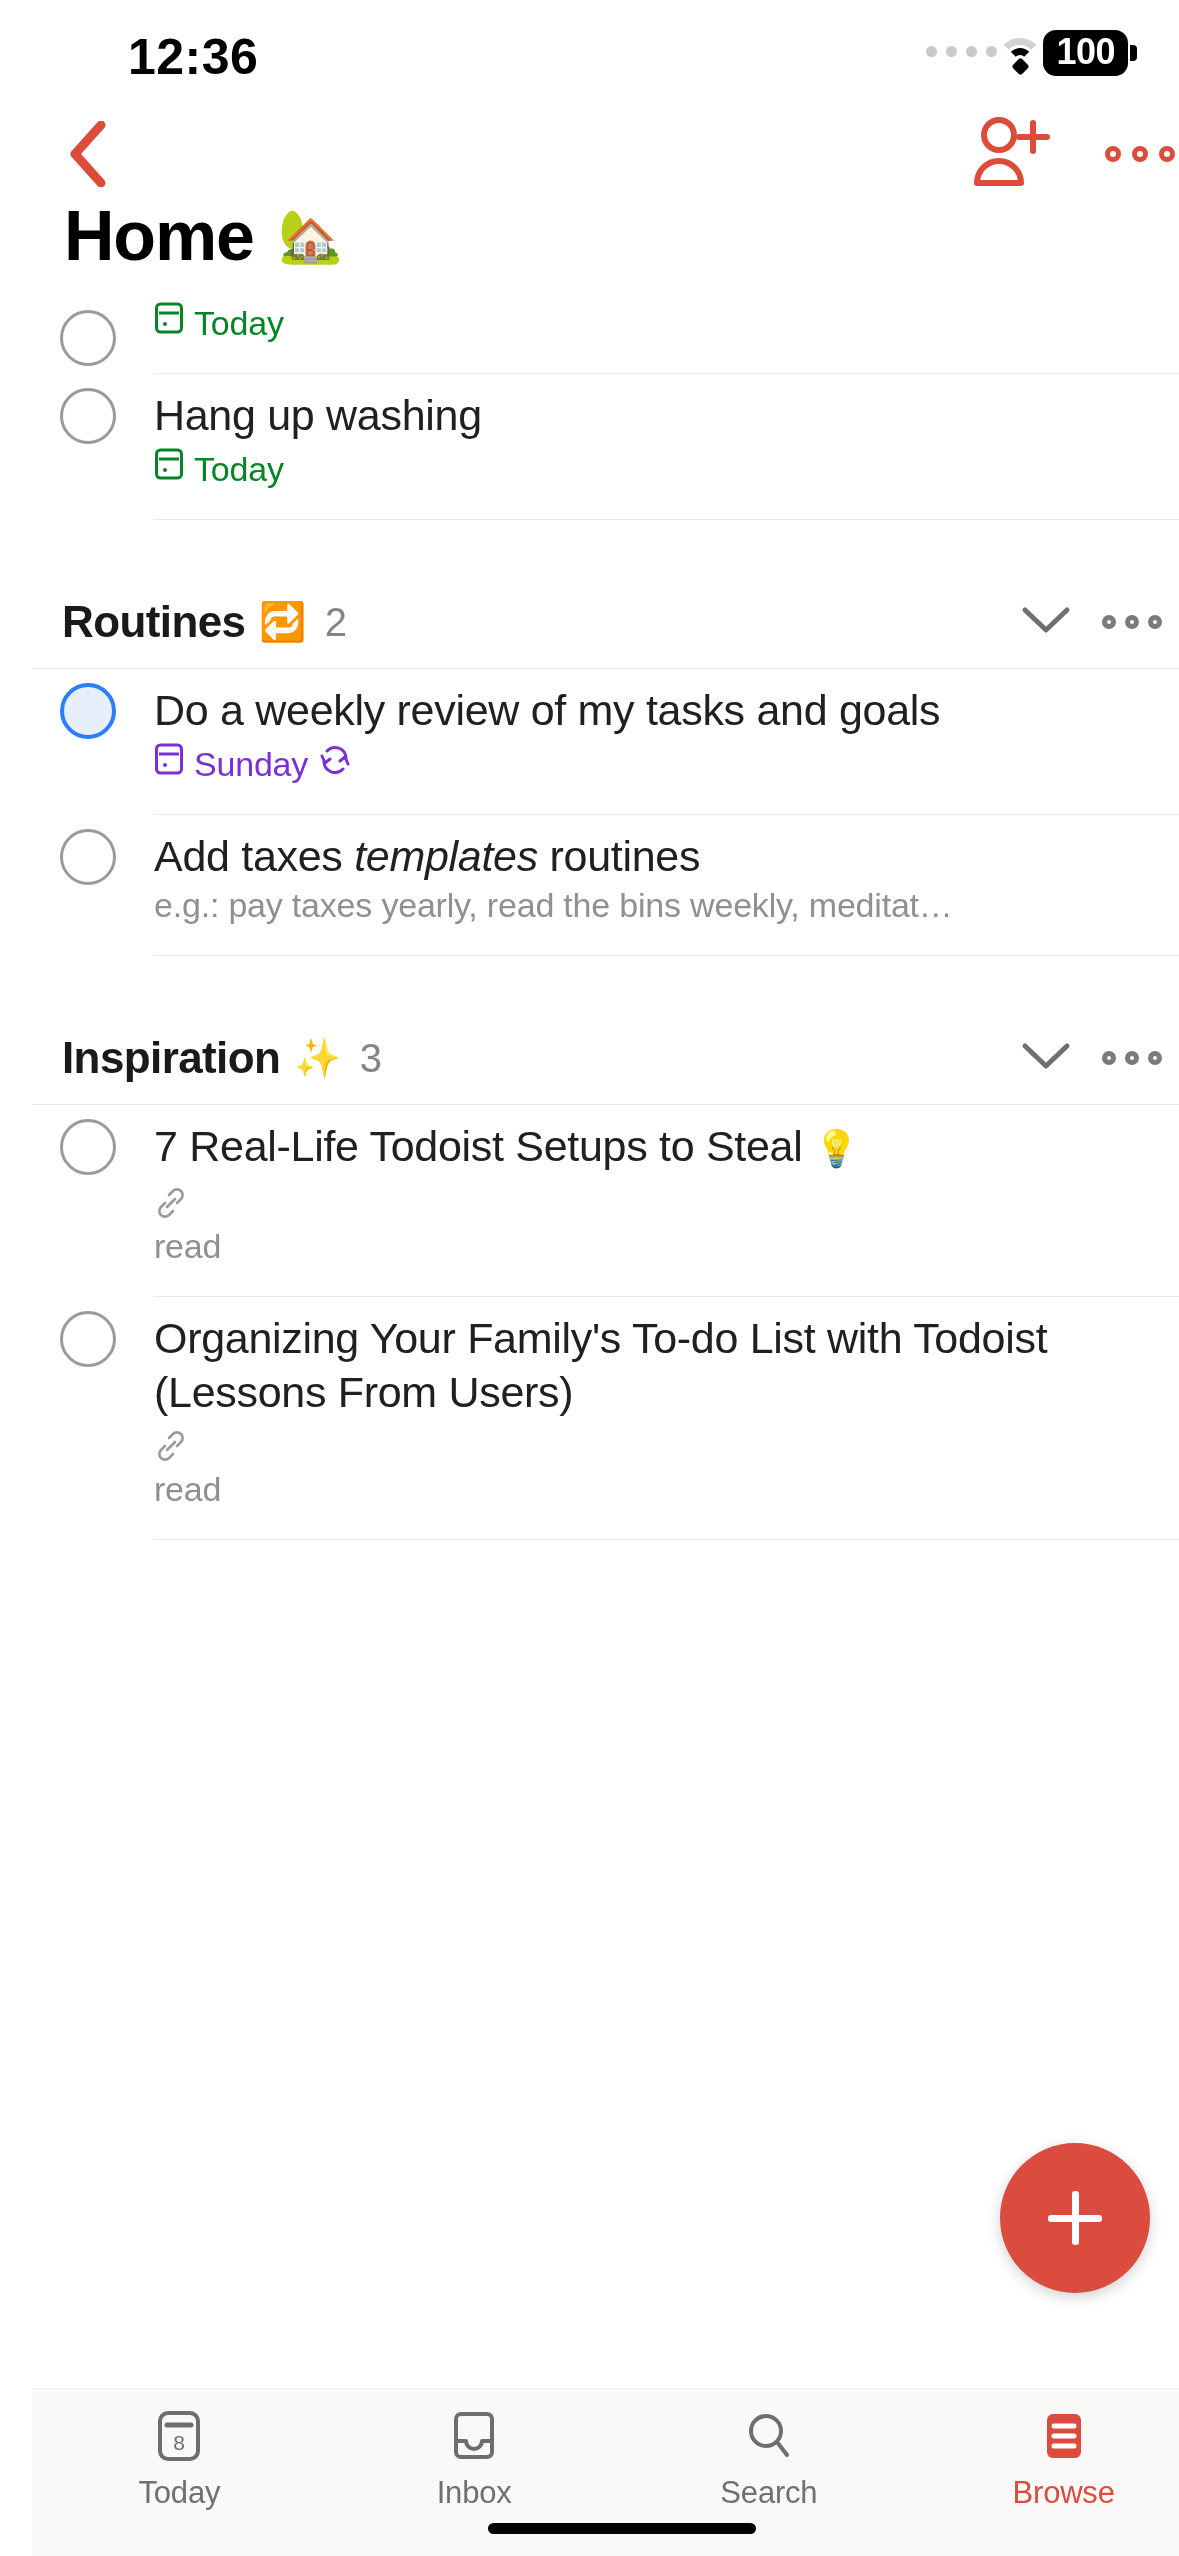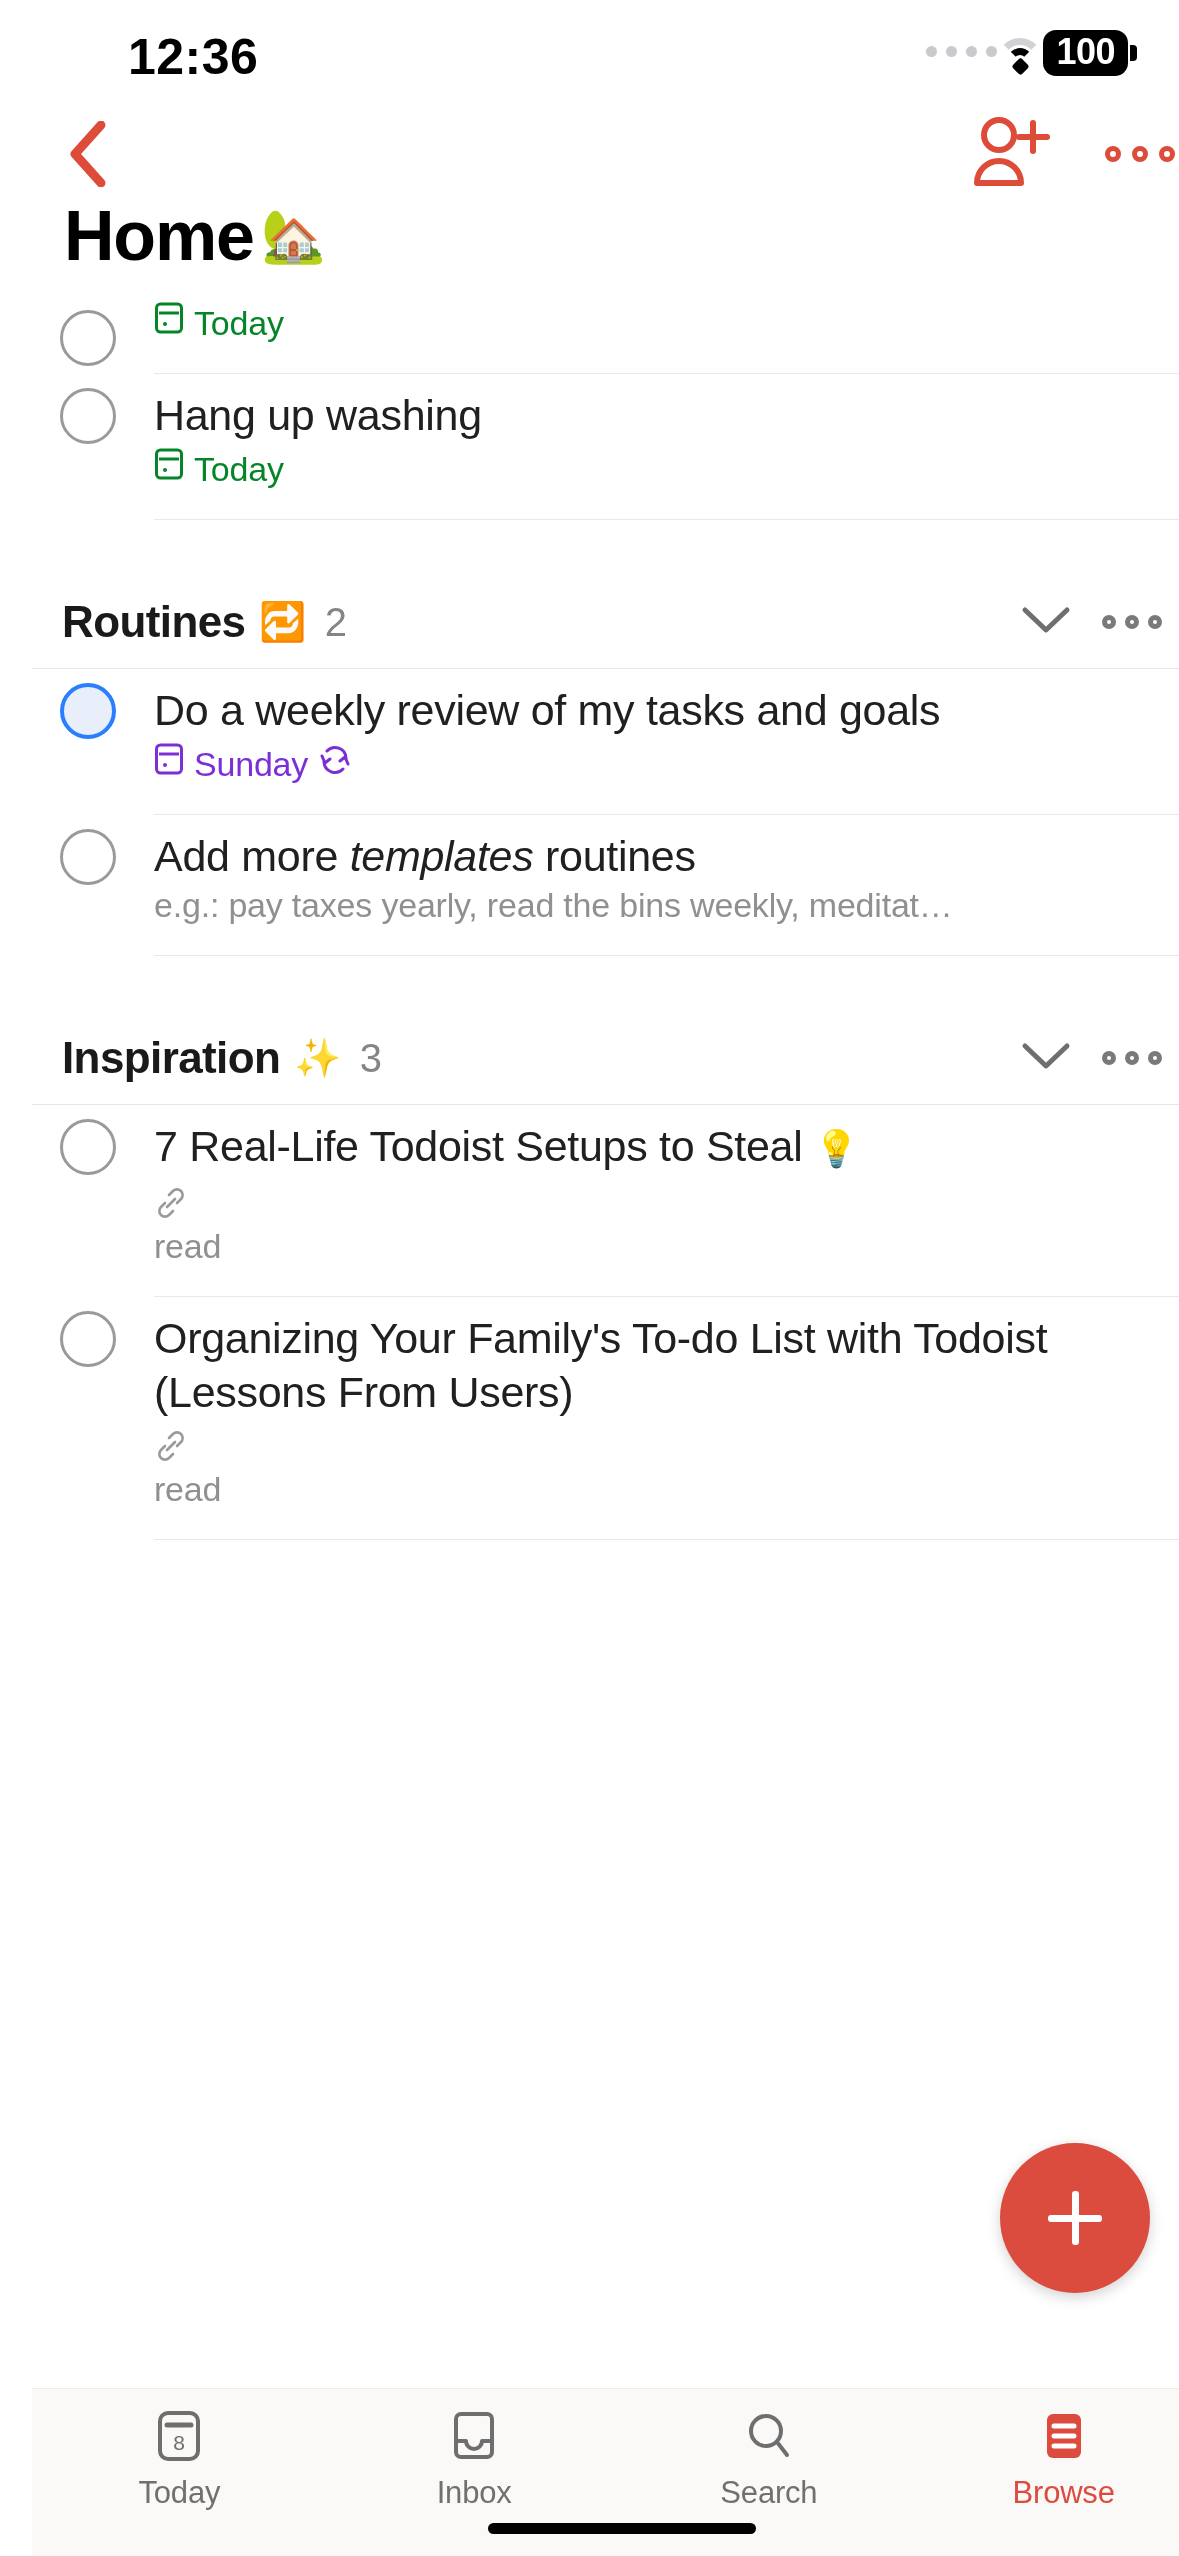--- a/index.html
+++ b/index.html
@@ -48,21 +48,21 @@
   }
   .nav-back svg { display:block; }
   .nav-right { position:absolute; right:36px; top:8px; display:flex; align-items:center; gap:54px; }
   .nav-btn { display:flex; align-items:center; justify-content:center; height:76px; }
   .dots-h { display:flex; gap:11px; }
   .dots-h i { display:block; width:16px; height:16px; border-radius:50%; border:5px solid #dd4b39; }
 
   
   .page-title {
     position:absolute; left:32px; top:196px;
-    display:flex; align-items:center; gap:8px;
+    display:flex; align-items:center; gap:25px;
     font-size:70px; font-weight:700; color:#000; letter-spacing:-1.2px;
   }
   .title-emoji { font-size:52px; line-height:1; }
 
   
   .content { position:absolute; top:296px; left:0; width:1179px; }
 
   .task { position:relative; display:flex; padding:0 36px 0 28px; }
   .task .check-wrap { width:94px; flex:0 0 94px; padding-top:14px; }
   .check {
@@ -283,21 +283,21 @@
         <div class="row-pad"></div>
       </div>
     </div>
     <div class="divider"></div>
 
     <div class="task">
       <div class="check-wrap">
         <span class="check"></span>
       </div>
       <div class="body">
-        <div class="t-title"><span>Add more </span><em>templates</em><span> routines</span></div>
+        <div class="t-title"><span>Add taxes </span><em>templates</em><span> routines</span></div>
         <div class="t-sub">e.g.: pay taxes yearly, read the bins weekly, meditat…</div>
         <div class="row-pad"></div>
       </div>
     </div>
     <div class="divider"></div>
 
     <div class="sec-gap"></div>
 
     <div class="section-head">
       <span class="sec-name">Inspiration</span>

